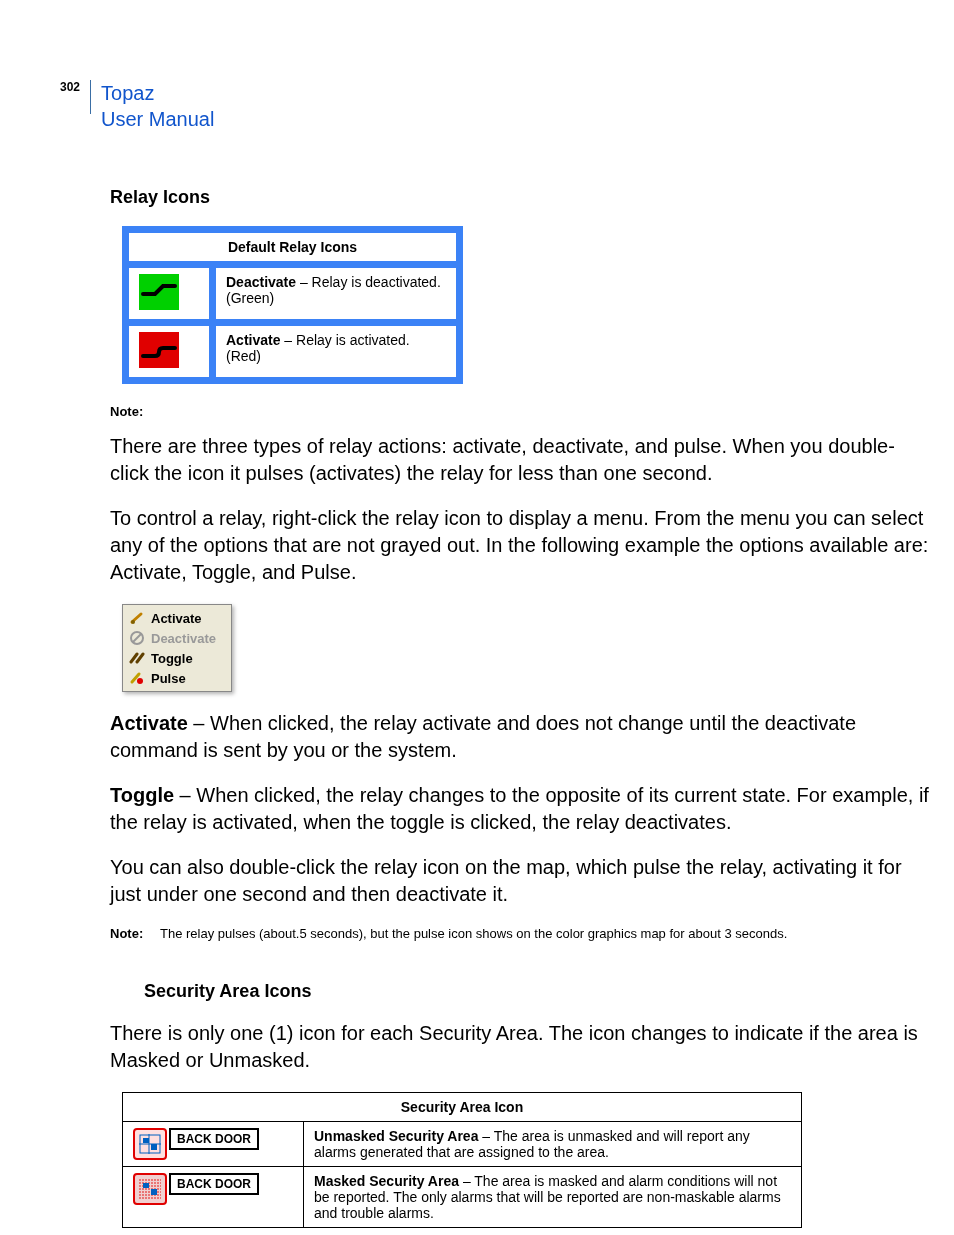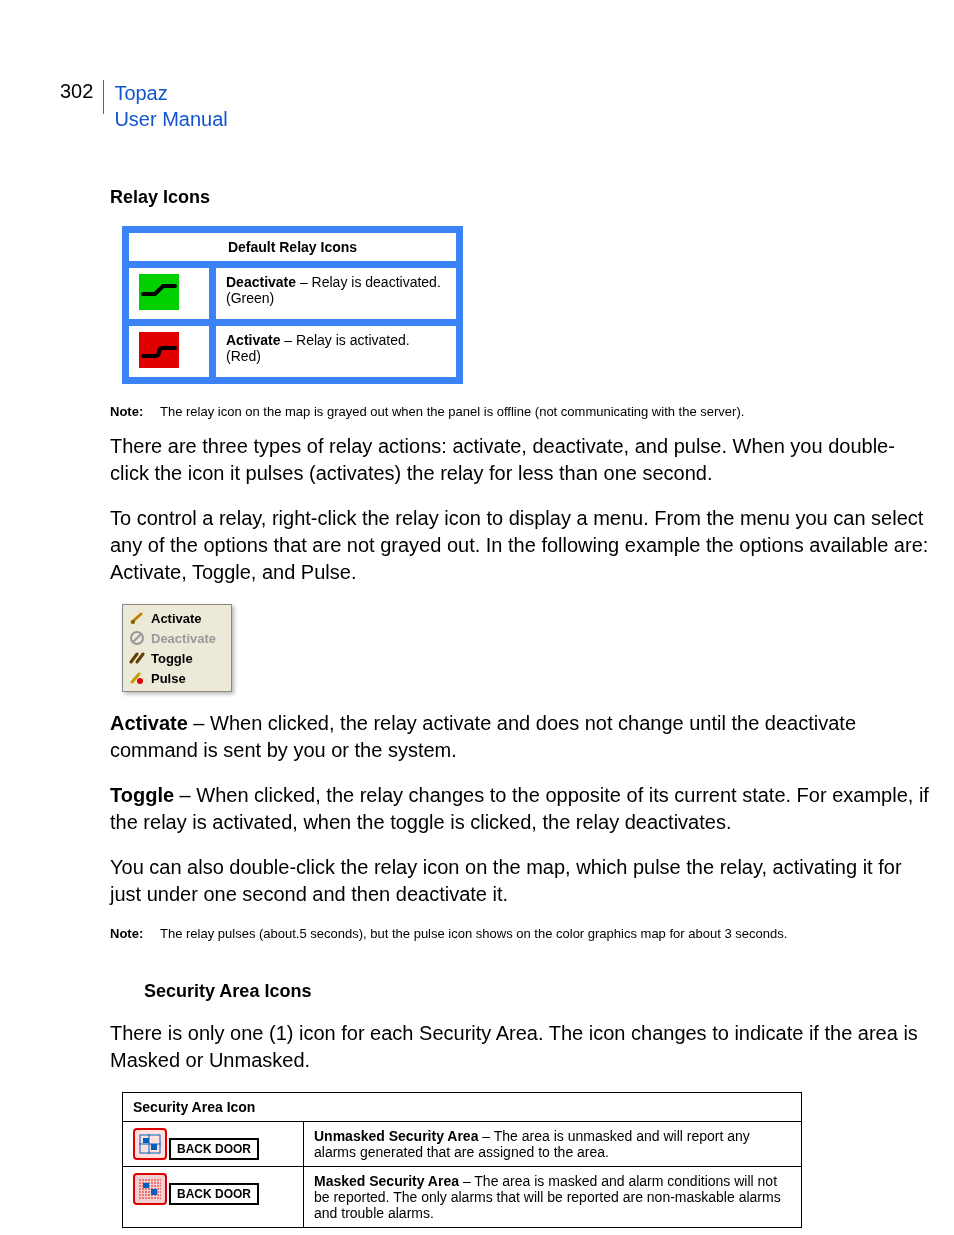--- a/index.html
+++ b/index.html
@@ -16,22 +16,22 @@
     margin: 0 auto;
     box-sizing: border-box;
     padding: 80px 30px 40px 60px;
   }
   .header-line {
     display: flex;
     align-items: flex-start;
     margin-bottom: 55px;
   }
   .page-number {
-    font-weight: normal;
-    font-size: 20px;
+    font-weight: bold;
+    font-size: 12px;
     margin-right: 10px;
   }
   .divider {
     width: 1px;
     height: 34px;
     background: #3a6ea5;
     margin-right: 10px;
   }
   .doc-title {
     color: #1155cc;
@@ -98,23 +98,23 @@
     margin-left: 12px;
     width: 680px;
   }
   table.sec-table th, table.sec-table td {
     border: 1px solid #000;
     padding: 6px 10px;
     font-size: 14px;
     text-align: left;
     vertical-align: top;
   }
-  table.sec-table th { text-align:left; font-weight:bold;}
+  table.sec-table th { text-align:center; font-weight:bold;}
   .sec-icon-cell { width: 160px; vertical-align: middle;}
-  .backdoor-wrap { display:flex; align-items:flex-end; }
+  .backdoor-wrap { display:flex; align-items:flex-start; }
   .bd-icon {
     width:30px; height:28px;
     border:2px solid #e00000;
     border-radius:4px;
     margin-right:2px;
     background:#ffe0e0;
     display:flex; align-items:center; justify-content:center;
     position:relative;
   }
   .bd-label {
@@ -171,21 +171,20 @@
         </td>
         <td class="relay-desc-cell">
           <b>Activate</b><span> – Relay is activated. (Red)</span>
         </td>
       </tr>
     </tbody>
       </table>
 
     <div class="note-row">
       <span class="note-label">Note:</span>
-      <span>The relay icon on the map is grayed out when the panel is offline (not communicating with the server).</span>
     </div>
 
     <p class="body">There are three types of relay actions: activate, deactivate, and pulse. When you double-click the icon it pulses (activates) the relay for less than one second.</p>
     <p class="body">To control a relay, right-click the relay icon to display a menu. From the menu you can select any of the options that are not grayed out. In the following example the options available are: Activate, Toggle, and Pulse.</p>
 
     <div class="menu-box">
       <div class="menu-item">
         <span class="menu-icon">
           <svg width="16" height="16">
               <path d="M3 12 L12 4" stroke="#c08000" stroke-width="3" stroke-linecap="round"></path>

